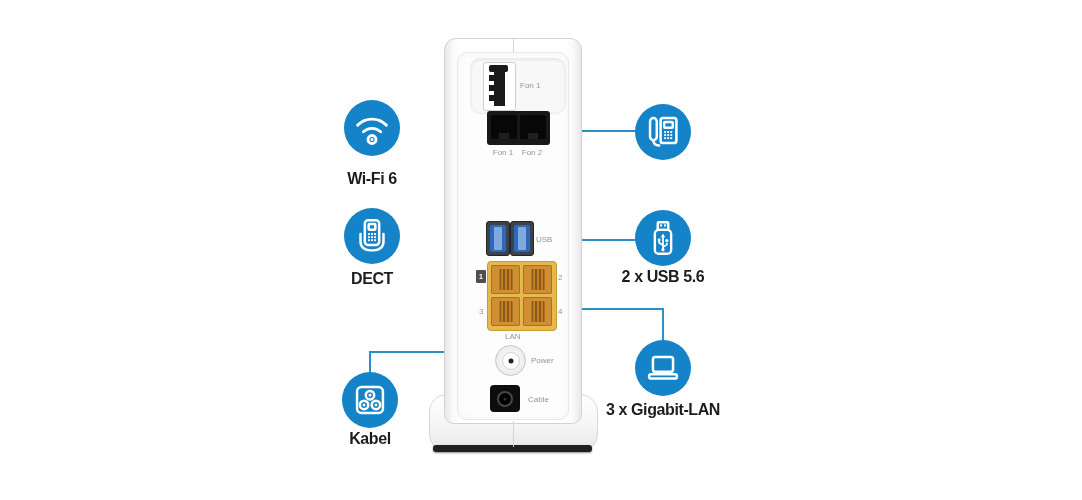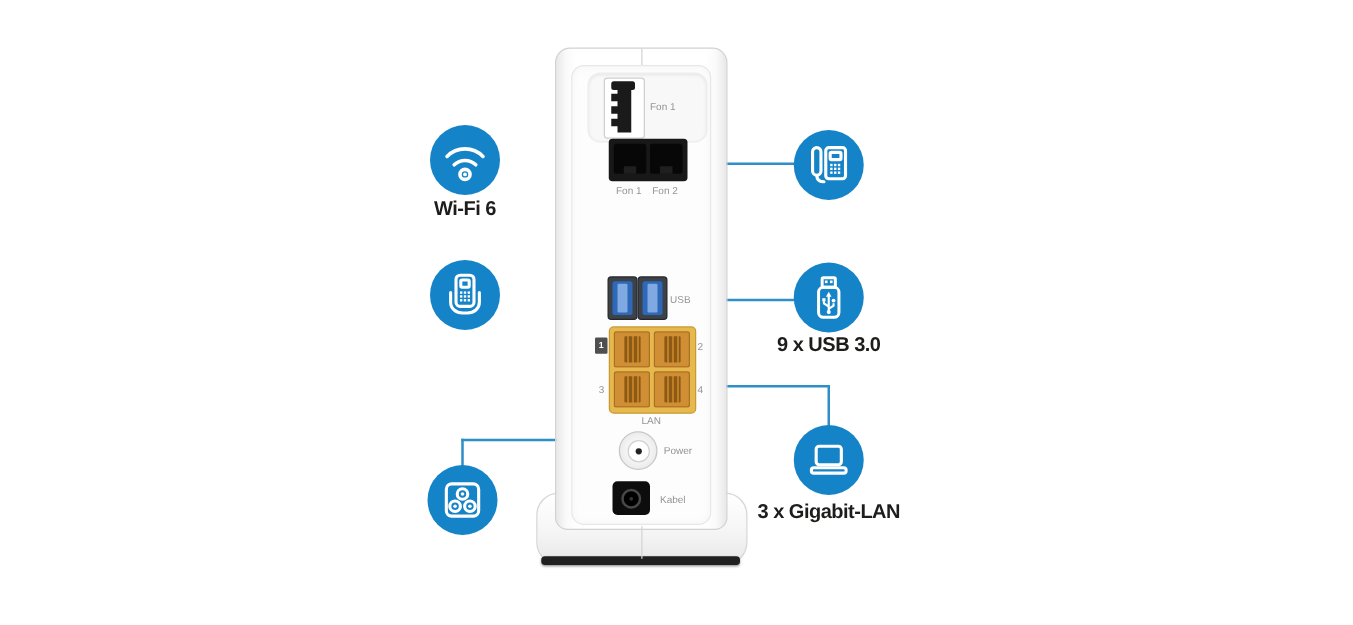--- a/index.html
+++ b/index.html
@@ -96,21 +96,21 @@
   <div class="fcircle" style="left:344px;top:100px;">
     <svg viewBox="0 0 48 48">
       <g fill="none" stroke="#fff" stroke-width="3" stroke-linecap="round">
         <path d="M9 21 a21 21 0 0 1 30 0"></path>
         <path d="M15 28 a13 13 0 0 1 18 0"></path>
         <circle cx="24" cy="36" r="4.2"></circle>
       </g>
       <circle cx="24" cy="36" r="1.6" fill="#fff"></circle>
     </svg>
   </div>
-  <div class="flabel" style="left:302px;top:159px;width:140px;">Wi-Fi 6</div>
+  <div class="flabel" style="left:302px;top:170px;width:140px;">Wi-Fi 6</div>
 
   <div class="fcircle" style="left:344px;top:208px;">
     <svg viewBox="0 0 48 48">
       <g fill="none" stroke="#fff" stroke-width="2.6">
         <rect x="16.5" y="7.5" width="15" height="26" rx="3.5"></rect>
         <rect x="20.5" y="11.5" width="7" height="6" rx="1"></rect>
       </g>
       <g fill="#fff">
         <rect x="19.8" y="21" width="2" height="2"></rect>
           <rect x="23" y="21" width="2" height="2"></rect>
@@ -118,36 +118,38 @@
         <rect x="19.8" y="24.2" width="2" height="2"></rect>
           <rect x="23" y="24.2" width="2" height="2"></rect>
           <rect x="26.2" y="24.2" width="2" height="2"></rect>
         <rect x="19.8" y="27.4" width="2" height="2"></rect>
           <rect x="23" y="27.4" width="2" height="2"></rect>
           <rect x="26.2" y="27.4" width="2" height="2"></rect>
       </g>
       <path d="M12 22 v8 c0 5.5 4.5 9 10 9 h4 c5.5 0 10 -3.5 10 -9 v-8" fill="none" stroke="#fff" stroke-width="2.6" stroke-linecap="round"></path>
     </svg>
   </div>
+  <div class="flabel" style="left:302px;top:270px;width:140px;">DECT</div>
 
   <div class="fcircle" style="left:342px;top:372px;">
     <svg viewBox="0 0 48 48">
       <g fill="none" stroke="#fff" stroke-width="2.6">
         <rect x="10.5" y="10.5" width="27" height="27" rx="4.5"></rect>
         <circle cx="24" cy="19" r="4.4"></circle>
         <circle cx="17.8" cy="29.2" r="4.4"></circle>
         <circle cx="30.2" cy="29.2" r="4.4"></circle>
       </g>
       <g fill="#fff">
         <circle cx="24" cy="19" r="1.5"></circle>
           <circle cx="17.8" cy="29.2" r="1.5"></circle>
           <circle cx="30.2" cy="29.2" r="1.5"></circle>
       </g>
     </svg>
   </div>
+  <div class="flabel" style="left:300px;top:430px;width:140px;">Kabel</div>
 
   <div class="fcircle" style="left:635px;top:104px;">
     <svg viewBox="0 0 48 48">
       <g fill="none" stroke="#fff" stroke-width="2.6" stroke-linecap="round">
         <rect x="10.5" y="9.5" width="7" height="23" rx="3.5"></rect>
         <path d="M14 32.5 c0 4 2.5 5.5 6 5.5"></path>
         <rect x="21.5" y="9.5" width="16.5" height="26" rx="2.5"></rect>
         <rect x="25.2" y="13.5" width="9" height="6" rx="1"></rect>
       </g>
       <g fill="#fff">
@@ -178,21 +180,21 @@
         <path d="M24 36 V22.5"></path>
         <path d="M24 31.5 l-4 -2.6 v-1.8"></path>
         <path d="M24 33.5 l4 -2.6 v-2"></path>
       </g>
       <path d="M24 19.3 l-2.3 4 h4.6 z" fill="#fff"></path>
       <rect x="18.6" y="24.6" width="2.7" height="2.7" fill="#fff"></rect>
       <circle cx="28" cy="26.6" r="1.6" fill="#fff"></circle>
       <circle cx="24" cy="36.2" r="1.7" fill="#fff"></circle>
     </svg>
   </div>
-  <div class="flabel" style="left:593px;top:268px;width:140px;">9 x USB 3.0</div>
+  <div class="flabel" style="left:593px;top:268px;width:140px;">2 x USB 5.6</div>
 
   <div class="fcircle" style="left:635px;top:340px;">
     <svg viewBox="0 0 48 48">
       <g fill="none" stroke="#fff" stroke-width="2.6">
         <rect x="13.5" y="12.5" width="21" height="15.5" rx="2.5"></rect>
         <rect x="9.5" y="30.5" width="29" height="4.5" rx="2"></rect>
       </g>
     </svg>
   </div>
   <div class="flabel" style="left:573px;top:401px;width:180px;">
@@ -247,28 +249,28 @@
       <div class="lan-pins"></div>
     </div>
     <div class="lan-port" style="left:35px;top:35px;">
       <div class="lan-pins"></div>
     </div>
   </div>
   <div class="lan-badge">1</div>
   <div class="plabel" style="left:558px;top:273px;">2</div>
   <div class="plabel" style="left:479px;top:307px;">3</div>
   <div class="plabel" style="left:558px;top:307px;">4</div>
-  <div class="plabel" style="left:505px;top:332px;width:32px;text-align:center;">LAN</div>
+  <div class="plabel" style="left:505px;top:332px;width:32px;text-align:left;">LAN</div>
 
   <div class="cable-outer">
     <div class="cable-mid"></div>
     <div class="cable-pin"></div>
   </div>
   <div class="plabel" style="left:531px;top:356px;">Power</div>
 
   <div class="power-jack">
     <div class="power-ring">
       <div class="power-pin"></div>
     </div>
   </div>
-  <div class="plabel" style="left:528px;top:395px;">Kabel</div>
+  <div class="plabel" style="left:528px;top:395px;">Cable</div>
 
 </div>
 
 </body></html>

